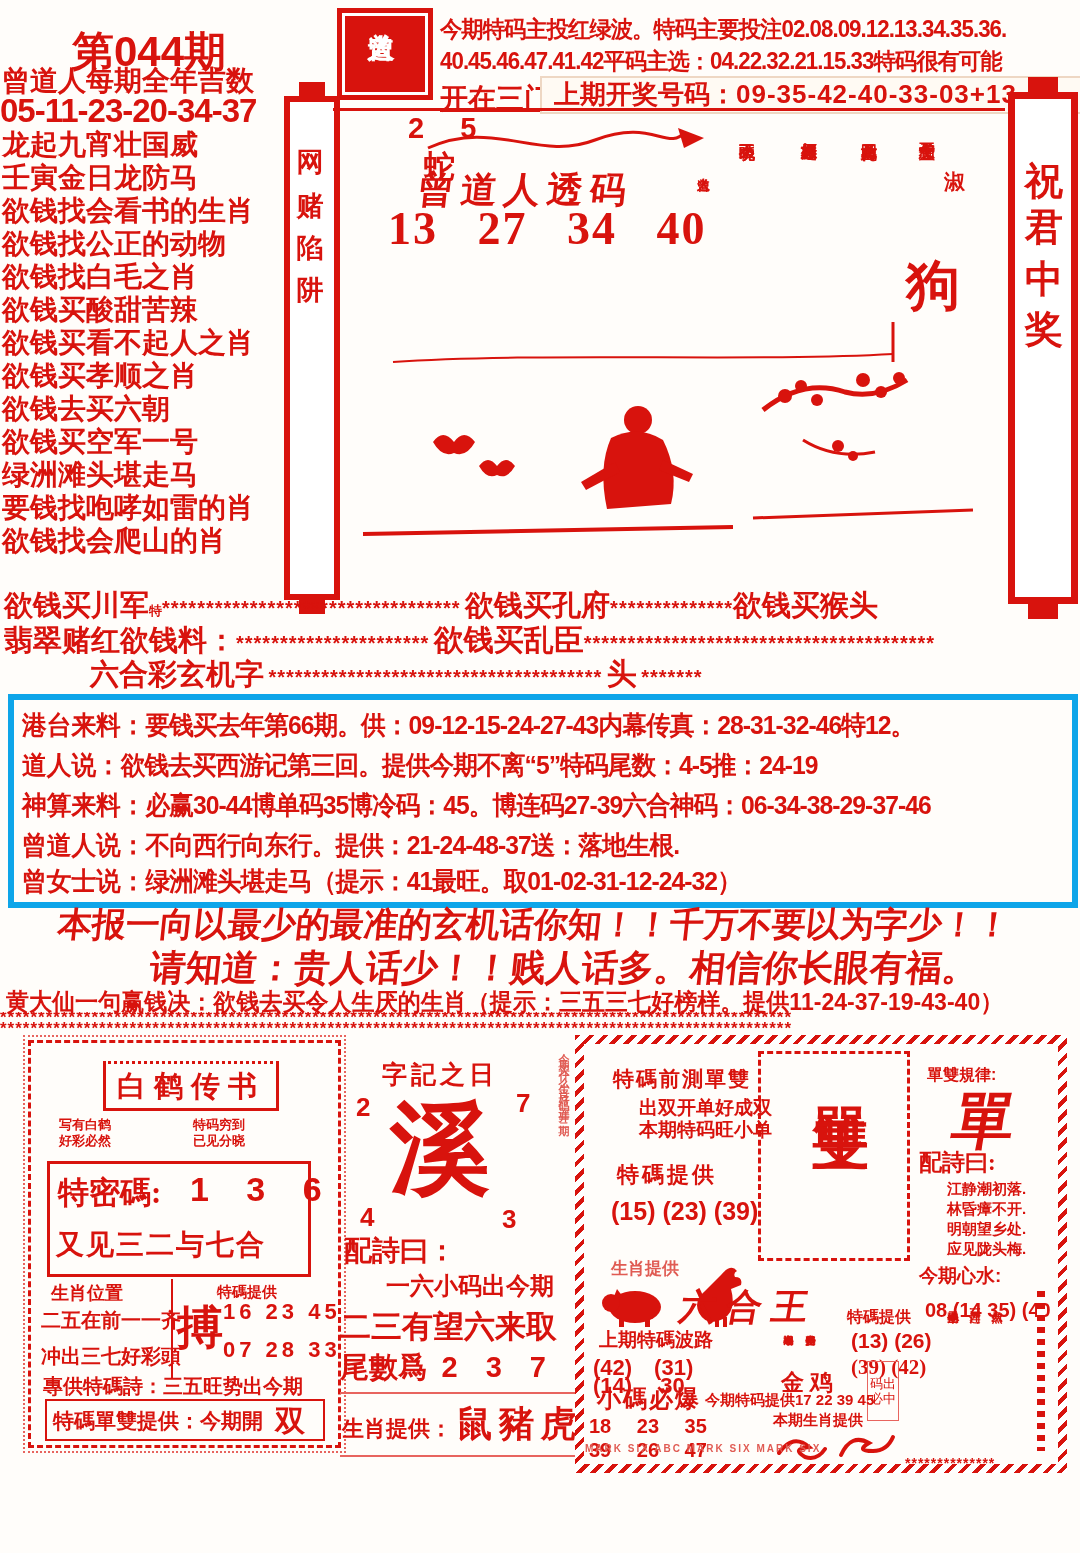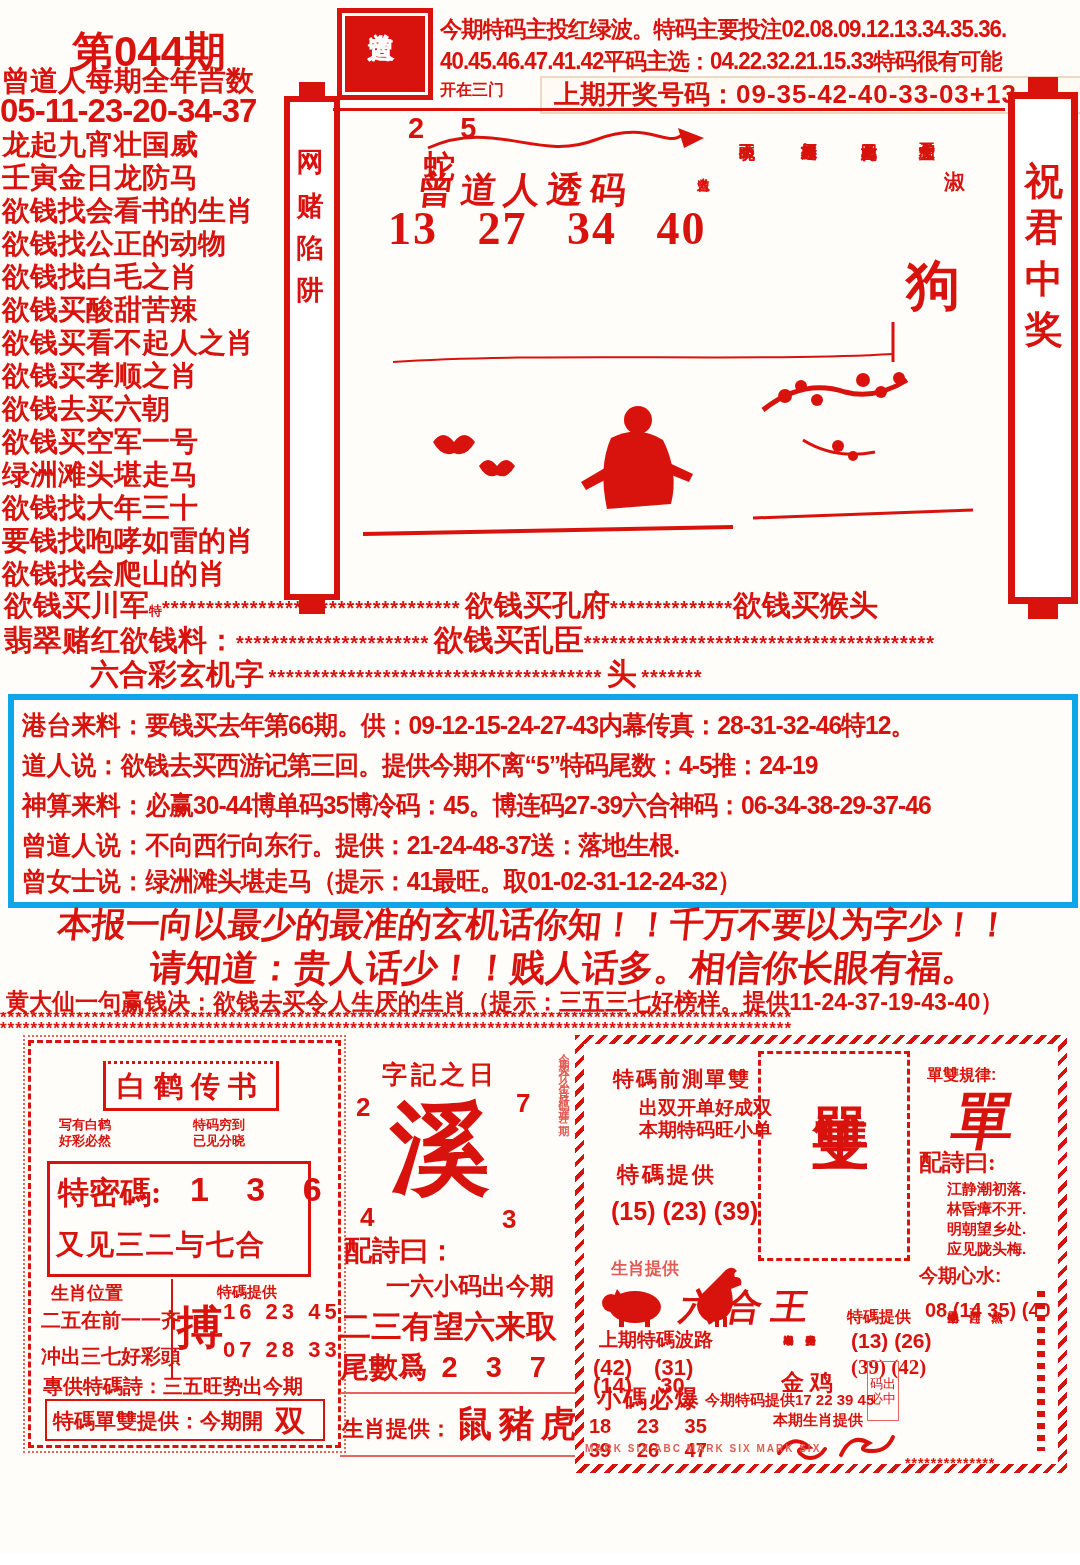--- a/index.html
+++ b/index.html
@@ -23,41 +23,40 @@
 
   <div class="a b nw" style="left:72px;top:24px;font-size:42px;">第044期</div>
 
   <div class="a" style="left:337px;top:8px;width:96px;height:92px;background:#d8130d;">
     <div style="position:absolute;inset:5px;border:3px solid #fff;"></div>
     <div class="a v b ser" style="left:26px;top:4px;height:84px;font-size:27px;color:#fff;letter-spacing:1px;">曾道人</div>
   </div>
 
   <div class="a b nw" style="left:440px;top:14px;font-size:23px;letter-spacing:-1px;transform:scaleX(.97);transform-origin:left;">今期特码主投红绿波。特码主要投注02.08.09.12.13.34.35.36.</div>
   <div class="a b nw" style="left:440px;top:46px;font-size:23px;letter-spacing:-1px;transform:scaleX(.97);transform-origin:left;">40.45.46.47.41.42平码主选：04.22.32.21.15.33特码很有可能</div>
-  <div class="a b nw" style="left:440px;top:80px;font-size:16px;">开在三门</div>
+  <div class="a b nw" style="left:440px;top:80px;font-size:28px;text-decoration:underline;">开在三门</div>
 
   <div class="a nw" style="left:540px;top:76px;width:528px;height:34px;border:2px solid #eed7c3;background:#fffaf3;line-height:32px;padding-left:12px;">
     <span class="b" style="font-size:26px;">上期开奖号码：</span><span class="b" style="font-size:26px;letter-spacing:1px;">09-35-42-40-33-03+13</span>
   </div>
 
   <div class="a b nw" style="left:2px;top:62px;font-size:28px;">曾道人每期全年吉数</div>
   <div class="a b nw" style="left:0px;top:92px;font-size:33px;letter-spacing:-1px;">05-11-23-20-34-37</div>
   <div class="a" style="left:2px;top:128px;width:292px;">
     <div class="b nw" style="font-size:28px;line-height:33px;">龙起九宵壮国威</div>
     <div class="b nw" style="font-size:28px;line-height:33px;">壬寅金日龙防马</div>
     <div class="b nw" style="font-size:28px;line-height:33px;">欲钱找会看书的生肖</div>
     <div class="b nw" style="font-size:28px;line-height:33px;">欲钱找公正的动物</div>
     <div class="b nw" style="font-size:28px;line-height:33px;">欲钱找白毛之肖</div>
     <div class="b nw" style="font-size:28px;line-height:33px;">欲钱买酸甜苦辣</div>
     <div class="b nw" style="font-size:28px;line-height:33px;">欲钱买看不起人之肖</div>
     <div class="b nw" style="font-size:28px;line-height:33px;">欲钱买孝顺之肖</div>
     <div class="b nw" style="font-size:28px;line-height:33px;">欲钱去买六朝</div>
     <div class="b nw" style="font-size:28px;line-height:33px;">欲钱买空军一号</div>
     <div class="b nw" style="font-size:28px;line-height:33px;">绿洲滩头堪走马</div>
-    <div class="b nw" style="font-size:28px;line-height:33px;">欲钱找大年三十</div>
     <div class="b nw" style="font-size:28px;line-height:33px;">要钱找咆哮如雷的肖</div>
     <div class="b nw" style="font-size:28px;line-height:33px;">欲钱找会爬山的肖</div>
   </div>
 
   <div class="a" style="left:284px;top:96px;width:44px;height:492px;border:6px solid #d8130d;background:#fff;">
     <div class="cap" style="top:-20px;"></div>
       <div class="cap" style="bottom:-20px;"></div>
     <div class="a v b" style="left:2px;top:26px;height:440px;font-size:27px;letter-spacing:42px;">网赌陷阱</div>
   </div>
 

